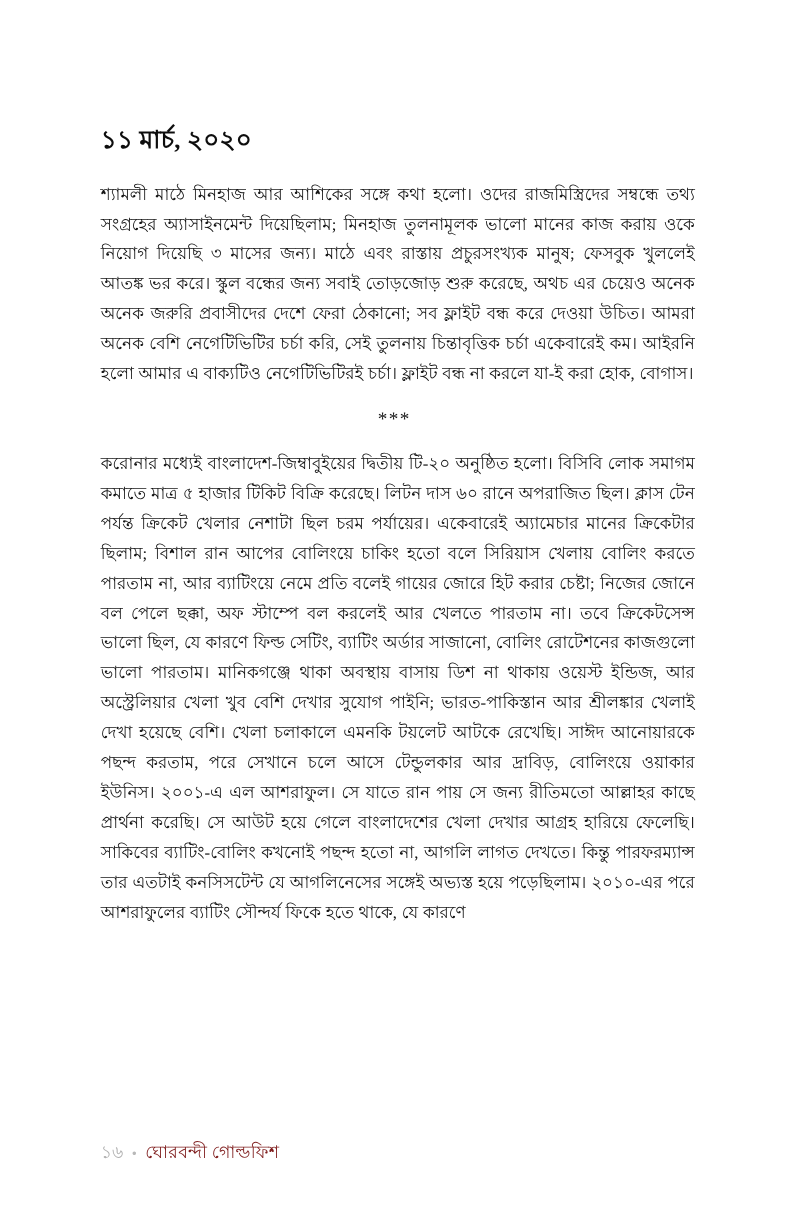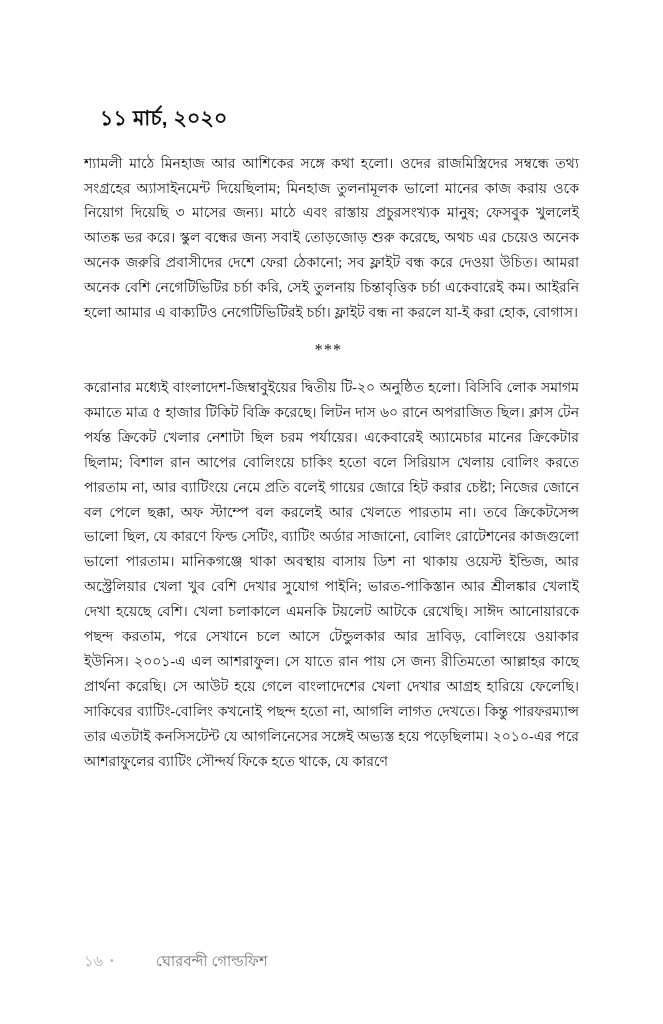--- a/index.html
+++ b/index.html
@@ -25,26 +25,26 @@
   }
 
   .content {
     position: absolute;
     left: 84px;
     top: 104px;
     width: 495px;
   }
 
   .chapter-date {
-    font-family: Liberation Sans, sans-serif;
+    font-family: Liberation Serif, serif;
     font-size: 20.5px;
     font-weight: bold;
     letter-spacing: 0.2px;
     color: #0d0d0d;
-    margin: 0 0 20px 16px;
+    margin: 0 0 20px 0;
     line-height: 1.35;
   }
 
   .body-text {
     font-family: "Liberation Serif", "DejaVu Serif", serif;
     font-size: 14px;
     line-height: 24.9px;
     text-align: justify;
     text-justify: inter-word;
     color: #141414;
@@ -85,23 +85,22 @@
   }
 
   .footer .folio-dot {
     font-size: 12px;
     color: #b8b8b8;
     position: relative;
     top: -2px;
   }
 
   .footer .book-title {
-    color: #737373;
+    color: #7f1d1d;
     letter-spacing: 0.2px;
-    margin-left: 35px;
   }
 </style>
 </head>
 <body>
 
 <div class="page">
 
   <div class="content">
 
     <h1 class="chapter-date">১১ মার্চ, ২০২০</h1>

